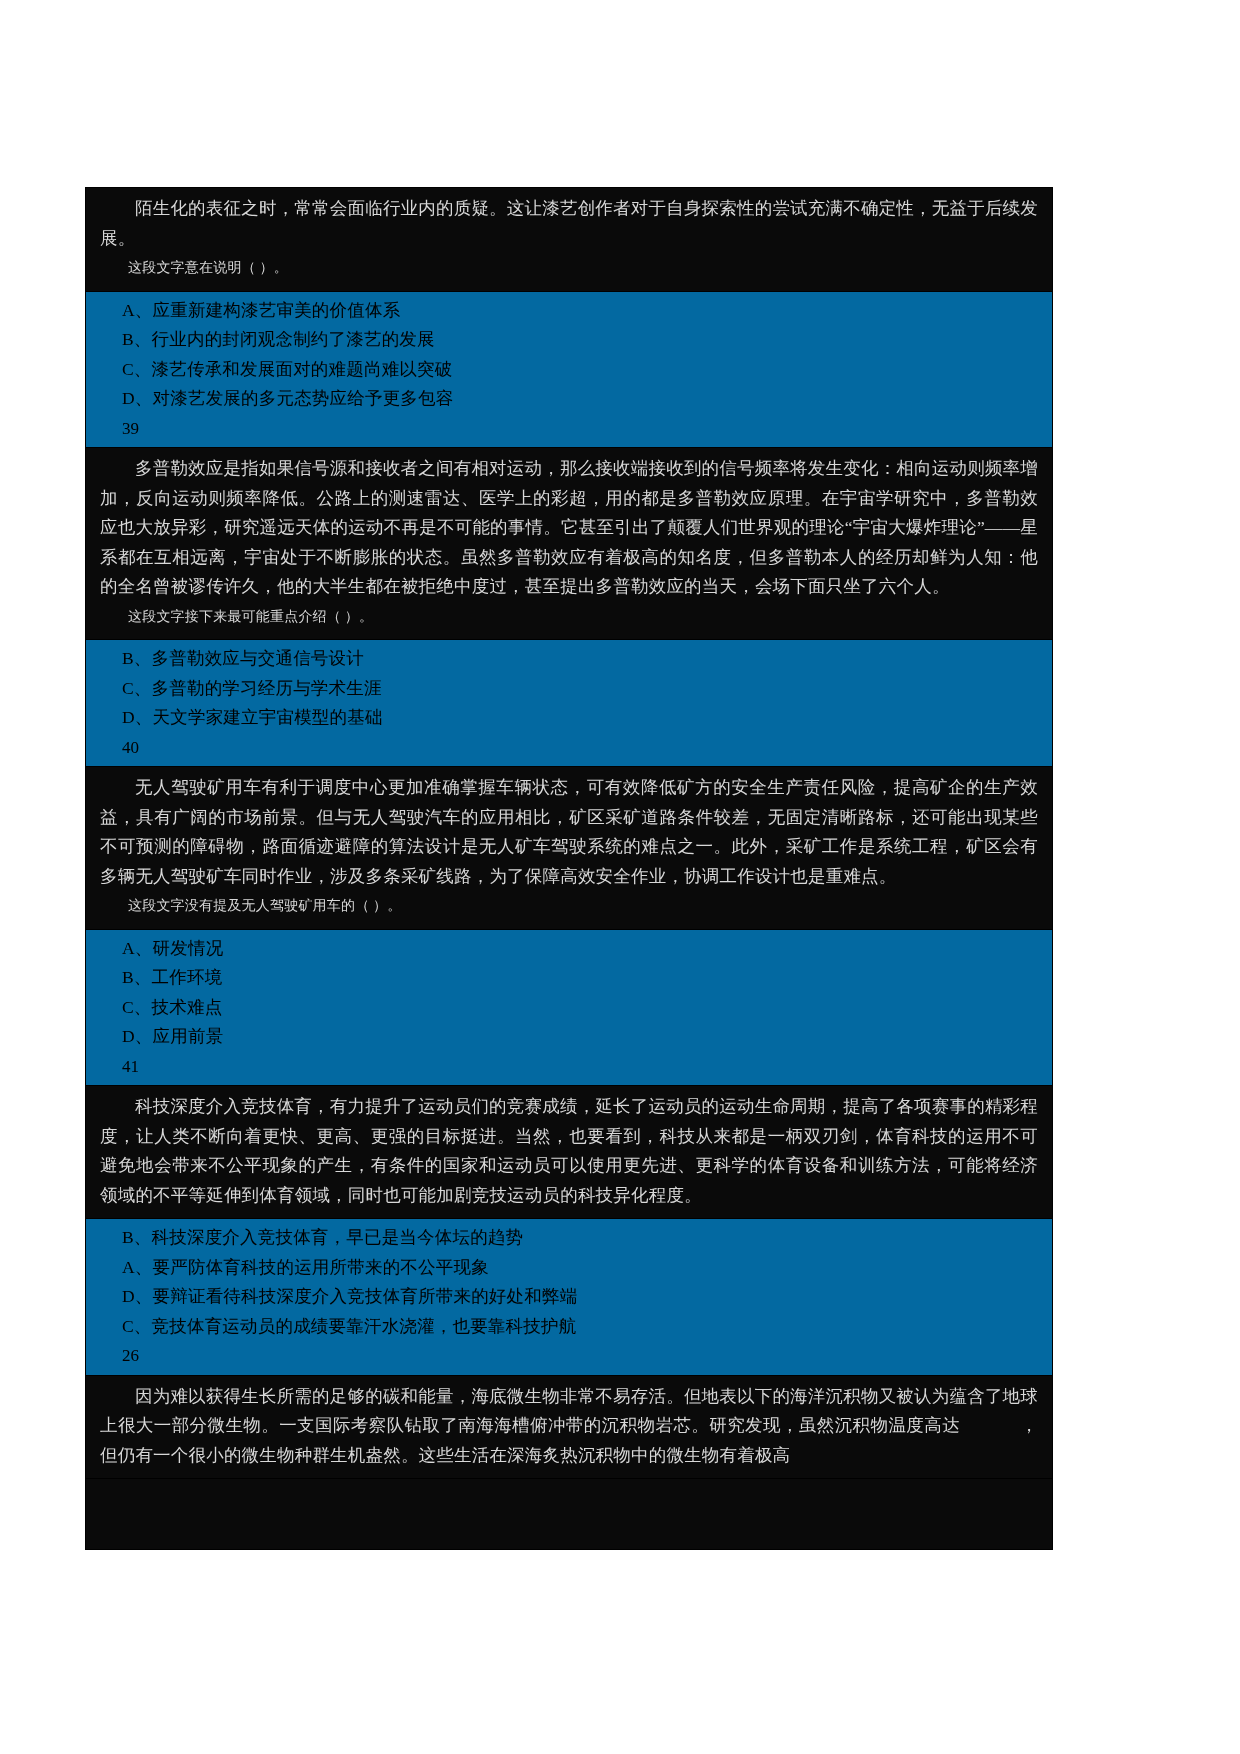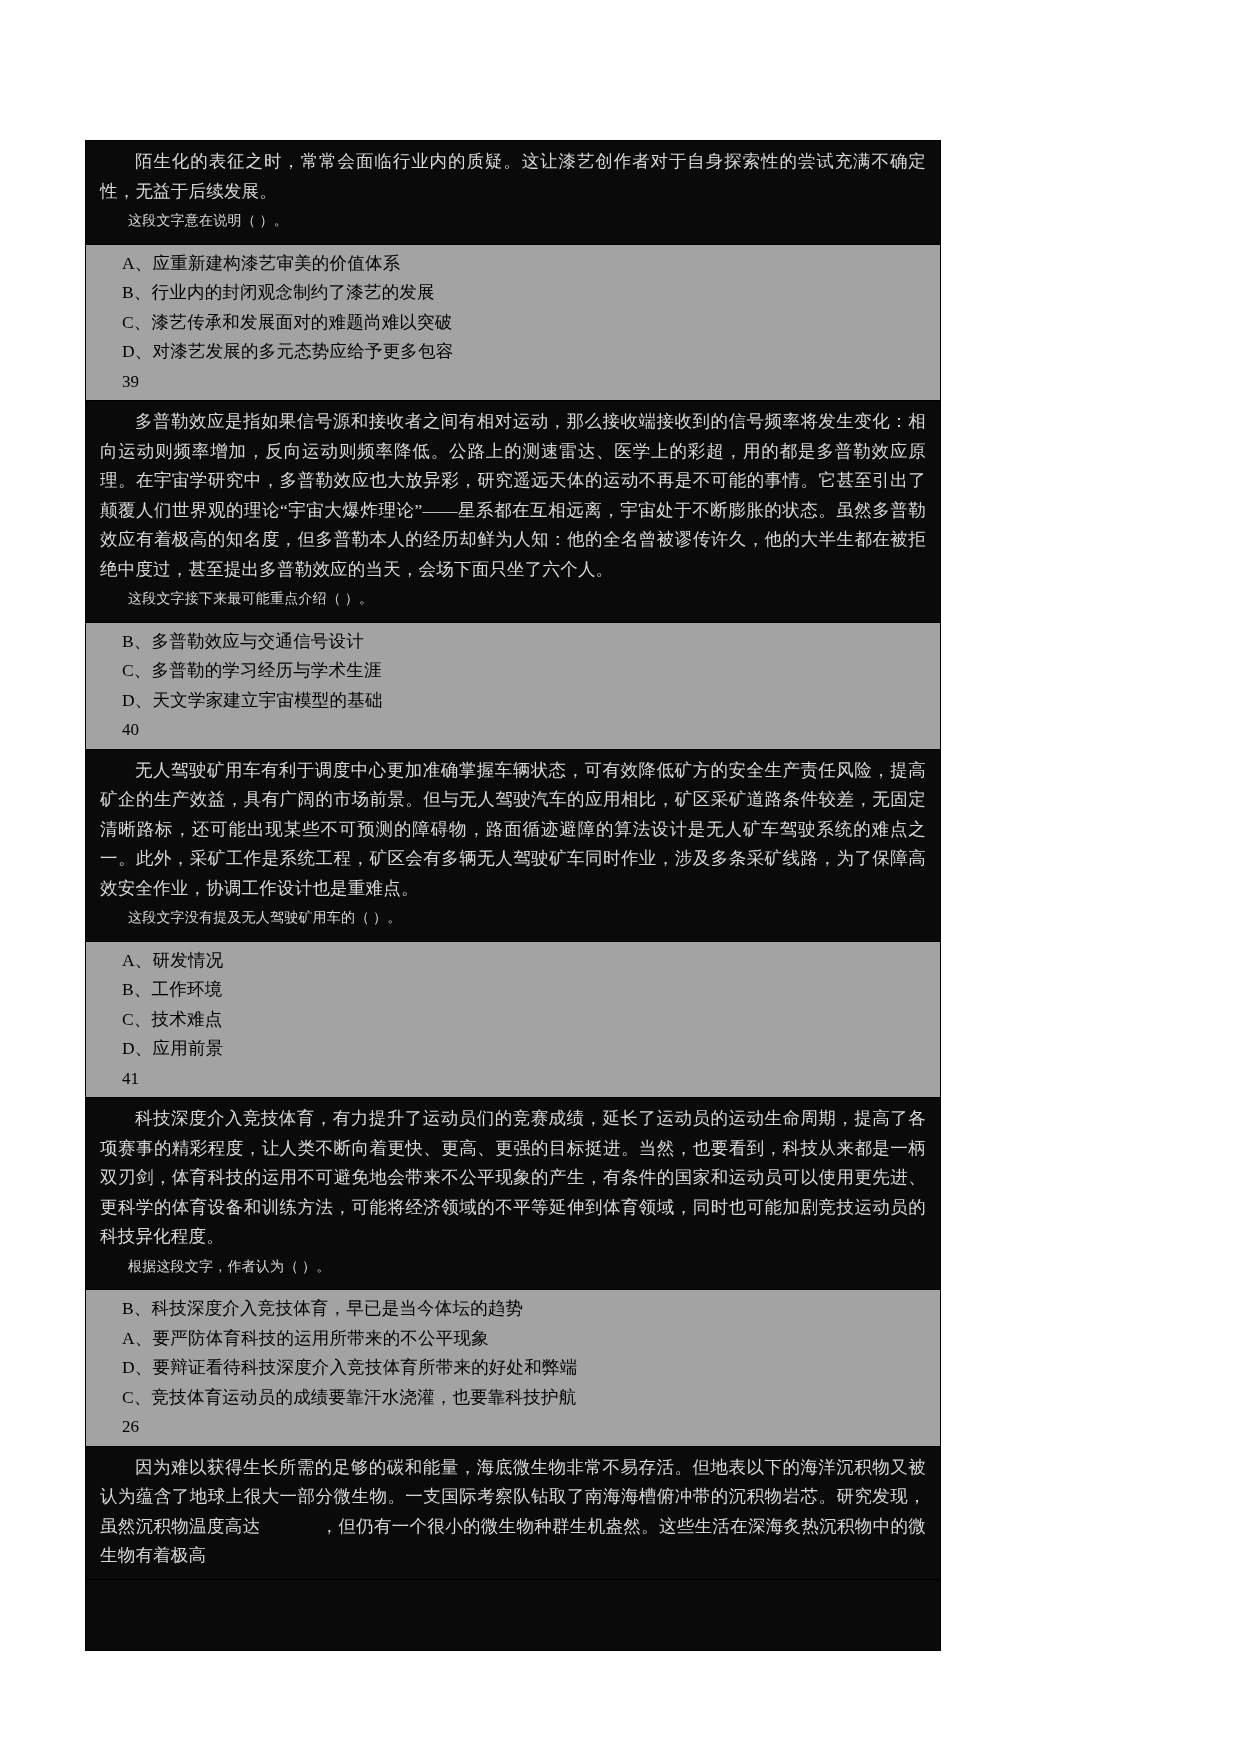--- a/index.html
+++ b/index.html
@@ -16,32 +16,33 @@
   .page {
     position: relative;
     width: 1240px;
     height: 1754px;
     box-sizing: border-box;
     padding: 140px 85px 0 85px;
   }
   .doc {
     border: 1px solid #000;
     border-bottom: none;
-    width: 856px;
+    width: 968px;
     box-sizing: border-box;
+    margin-top: 47px;
   }
   
   .block-dark {
     background: #0a0a0a;
     color: #d8d8d8;
     padding: 6px 14px 8px 14px;
     border-bottom: 1px solid #000;
   }
   .block-light {
-    background: #a3a3a3;
+    background: #0369a1;
     color: #000000;
     padding: 4px 14px 4px 14px;
     border-bottom: 1px solid #000;
   }
   .para {
     font-size: 17.5px;
     line-height: 29.5px;
     text-align: justify;
     text-justify: inter-ideograph;
     text-indent: 2em;
@@ -121,21 +122,20 @@
     <div class="block-light">
       <p class="opt">A、研发情况</p>
       <p class="opt">B、工作环境</p>
       <p class="opt">C、技术难点</p>
       <p class="opt">D、应用前景</p>
       <p class="qnum">41</p>
     </div>
 
     <div class="block-dark">
       <p class="para">科技深度介入竞技体育，有力提升了运动员们的竞赛成绩，延长了运动员的运动生命周期，提高了各项赛事的精彩程度，让人类不断向着更快、更高、更强的目标挺进。当然，也要看到，科技从来都是一柄双刃剑，体育科技的运用不可避免地会带来不公平现象的产生，有条件的国家和运动员可以使用更先进、更科学的体育设备和训练方法，可能将经济领域的不平等延伸到体育领域，同时也可能加剧竞技运动员的科技异化程度。</p>
-      <p class="stem">根据这段文字，作者认为（          ）。</p>
     </div>
 
     <div class="block-light">
       <p class="opt">B、科技深度介入竞技体育，早已是当今体坛的趋势</p>
       <p class="opt">A、要严防体育科技的运用所带来的不公平现象</p>
       <p class="opt">D、要辩证看待科技深度介入竞技体育所带来的好处和弊端</p>
       <p class="opt">C、竞技体育运动员的成绩要靠汗水浇灌，也要靠科技护航</p>
       <p class="qnum">26</p>
     </div>
 

